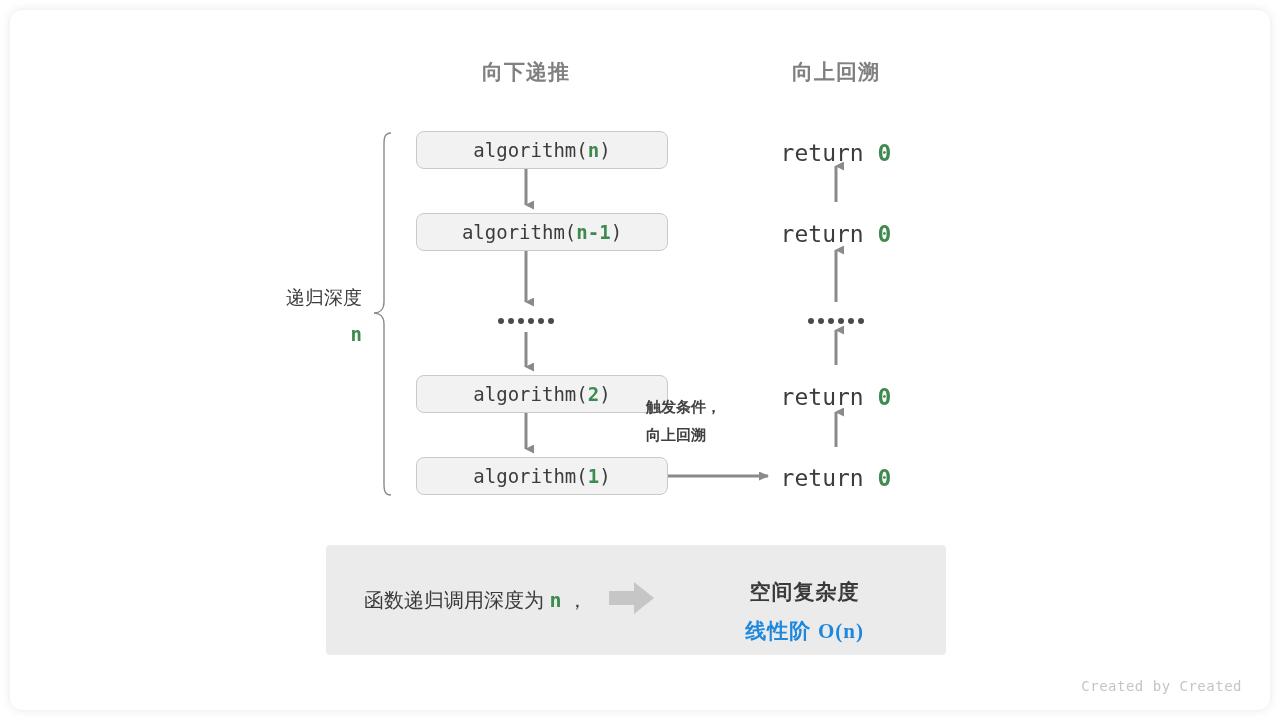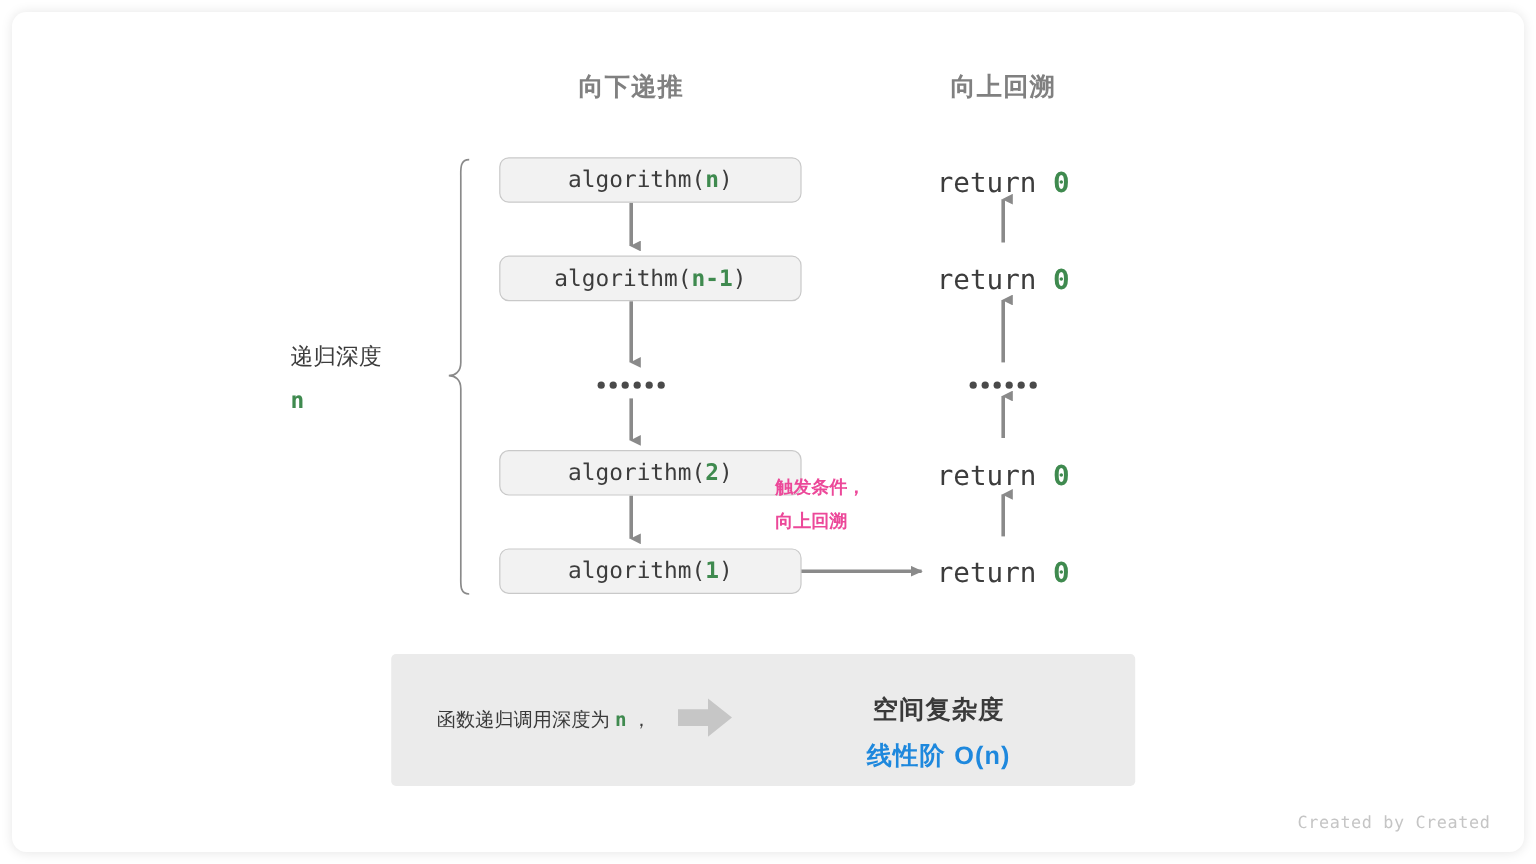--- a/index.html
+++ b/index.html
@@ -97,58 +97,58 @@
     width: 1260px;
     height: 700px;
     pointer-events: none;
   }
 
   #depth-label {
     position: absolute;
     left: 232px;
     top: 270px;
     width: 120px;
-    text-align: left;
+    text-align: right;
     font-size: 19px;
     color: #3c3c3c;
     line-height: 1.9;
   }
   #depth-label .nval {
     color: #3f8a4f;
     font-weight: bold;
     font-family: "DejaVu Sans Mono", "Liberation Mono", monospace;
     font-size: 19px;
   }
 
   #trigger-note {
     position: absolute;
     left: 636px;
     top: 383px;
     font-size: 15px;
     font-weight: bold;
-    color: #ec4899;
+    color: #404040;
     line-height: 1.85;
     white-space: nowrap;
   }
 
   #summary {
     position: absolute;
     left: 316px;
     top: 535px;
     width: 620px;
     height: 110px;
     background: #ebebeb;
     border-radius: 4px;
     display: flex;
     align-items: center;
   }
   #summary-left {
     flex: 0 0 auto;
     padding-left: 38px;
-    font-size: 16px;
+    font-size: 20px;
     color: #3a3a3a;
     line-height: 1.85;
     white-space: nowrap;
   }
   #summary-left .nval,
   #summary-left .ov {
     color: #3f8a4f;
     font-weight: bold;
     font-family: "DejaVu Sans Mono", "Liberation Mono", monospace;
   }
@@ -172,21 +172,21 @@
     margin-top: 24px;
   }
   #summary-right .t2 {
     display: block;
     font-size: 21px;
     font-weight: bold;
     color: #1e88dd;
     letter-spacing: 1px;
   }
   #summary-right .t2 .mono {
-    font-family: Liberation Sans, sans-serif;
+    font-family: Liberation Serif, serif;
   }
 
   #credit {
     position: absolute;
     right: 28px;
     bottom: 16px;
     font-family: "DejaVu Sans Mono", "Liberation Mono", monospace;
     font-size: 14px;
     color: #c5c5c5;
     letter-spacing: 0.5px;

